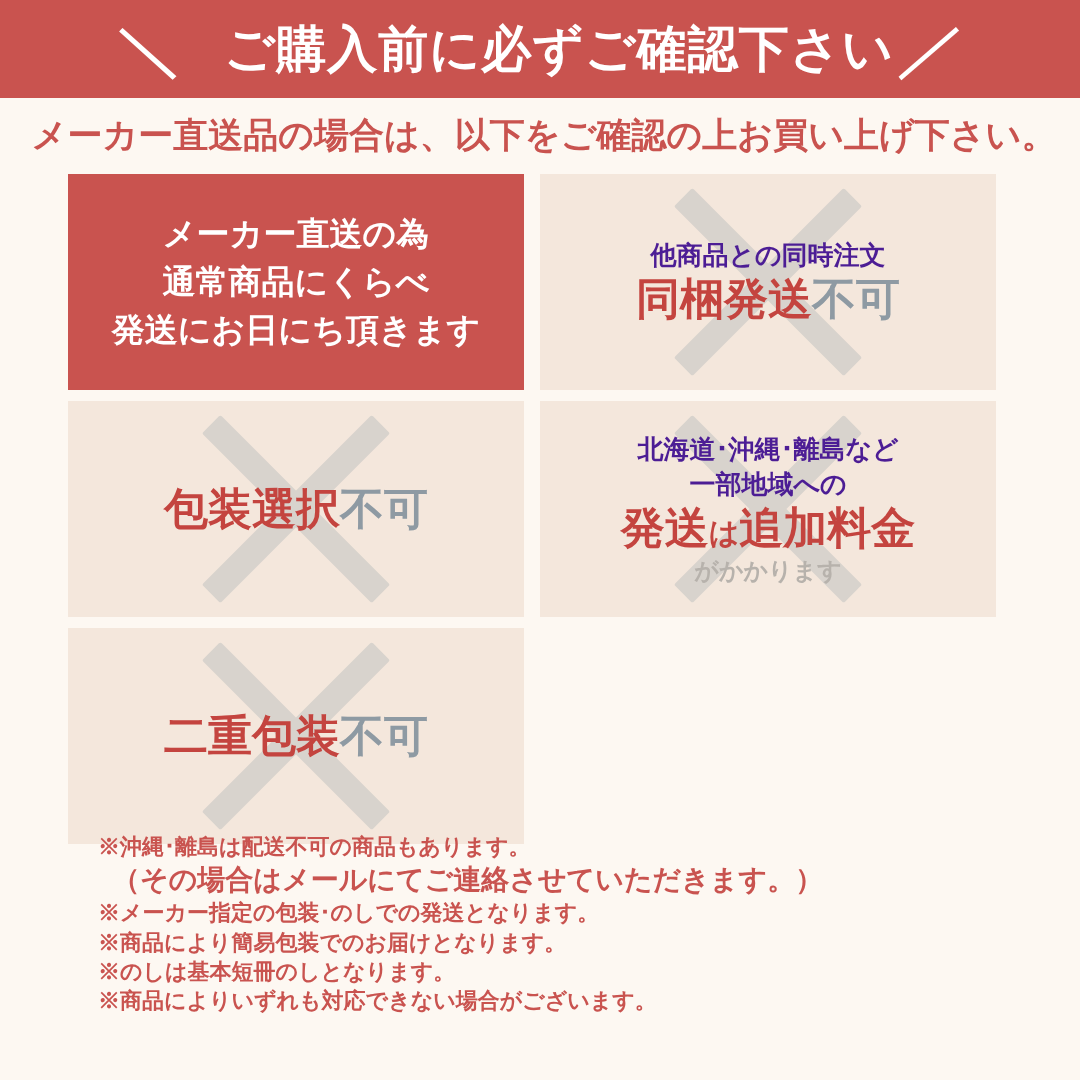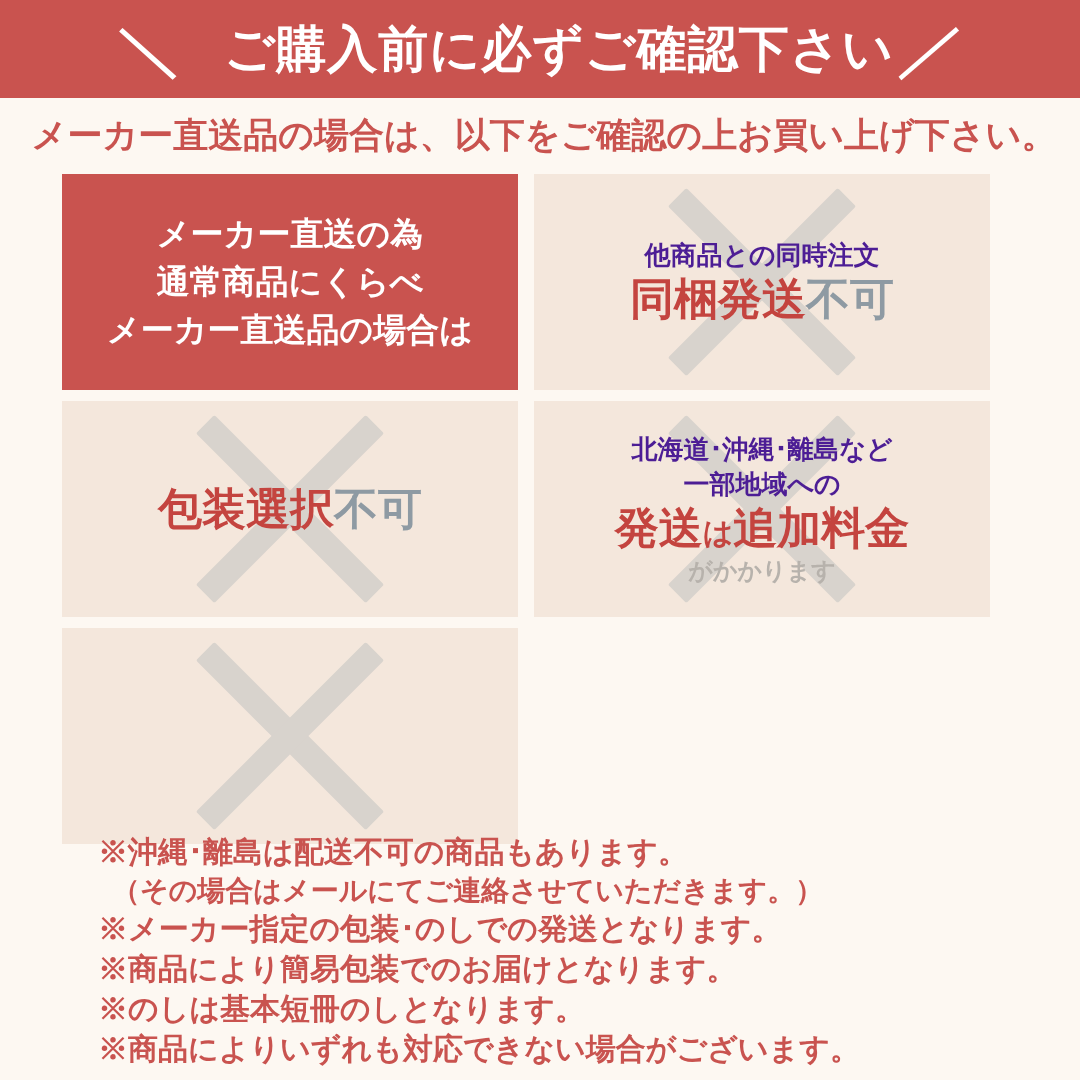--- a/index.html
+++ b/index.html
@@ -59,21 +59,21 @@
     color: #c9534f;
     font-size: 35px;
     font-weight: bold;
     letter-spacing: 0px;
     white-space: nowrap;
   }
 
   
   .grid {
     position: absolute;
-    top: 174px; left: 62px;
+    top: 174px; left: 68px;
     width: 928px;
     display: grid;
     grid-template-columns: 456px 456px;
     grid-template-rows: 216px 216px 216px;
     column-gap: 16px;
     row-gap: 11px;
   }
   .card {
     position: relative;
     background: #f4e7dc;
@@ -144,21 +144,21 @@
 
   
   .notes {
     position: absolute;
     top: 832px; left: 98px;
     width: 950px;
     color: #c9534f;
     font-weight: bold;
   }
   .note {
-    font-size: 30px;
+    font-size: 22px;
     line-height: 1.33;
     white-space: nowrap;
   }
   .note.indent {
     font-size: 28px;
     padding-left: 14px;
     color: #c9534f;
   }
 </style>
 </head>
@@ -175,21 +175,21 @@
   </div>
 
   <div class="subtitle">メーカー直送品の場合は、以下をご確認の上お買い上げ下さい。</div>
 
   <div class="grid">
 
     <div class="card filled">
       <div class="card-content">
         <div class="line-white">メーカー直送の為</div>
         <div class="line-white">通常商品にくらべ</div>
-        <div class="line-white">メーカー直送品の場合は</div>
+        <div class="line-white">発送にお日にち頂きます</div>
       </div>
     </div>
 
 
     <div class="card">
       <div class="xmark">
           <span class="a"></span>
           <span class="b"></span>
         </div>
       <div class="card-content">
@@ -226,20 +226,23 @@
         <div class="line-xs">がかかります</div>
       </div>
     </div>
 
     <div class="card">
       <div class="xmark">
           <span class="a"></span>
           <span class="b"></span>
         </div>
       <div class="card-content">
+        <div class="line-lg">
+          <span>二重包装</span><span class="muted">不可</span>
+        </div>
       </div>
     </div>
 
   </div>
 
   <div class="notes">
     <div class="note">※沖縄･離島は配送不可の商品もあります。</div>
     <div class="note indent">（その場合はメールにてご連絡させていただきます。）</div>
     <div class="note">※メーカー指定の包装･のしでの発送となります。</div>
     <div class="note">※商品により簡易包装でのお届けとなります。</div>

